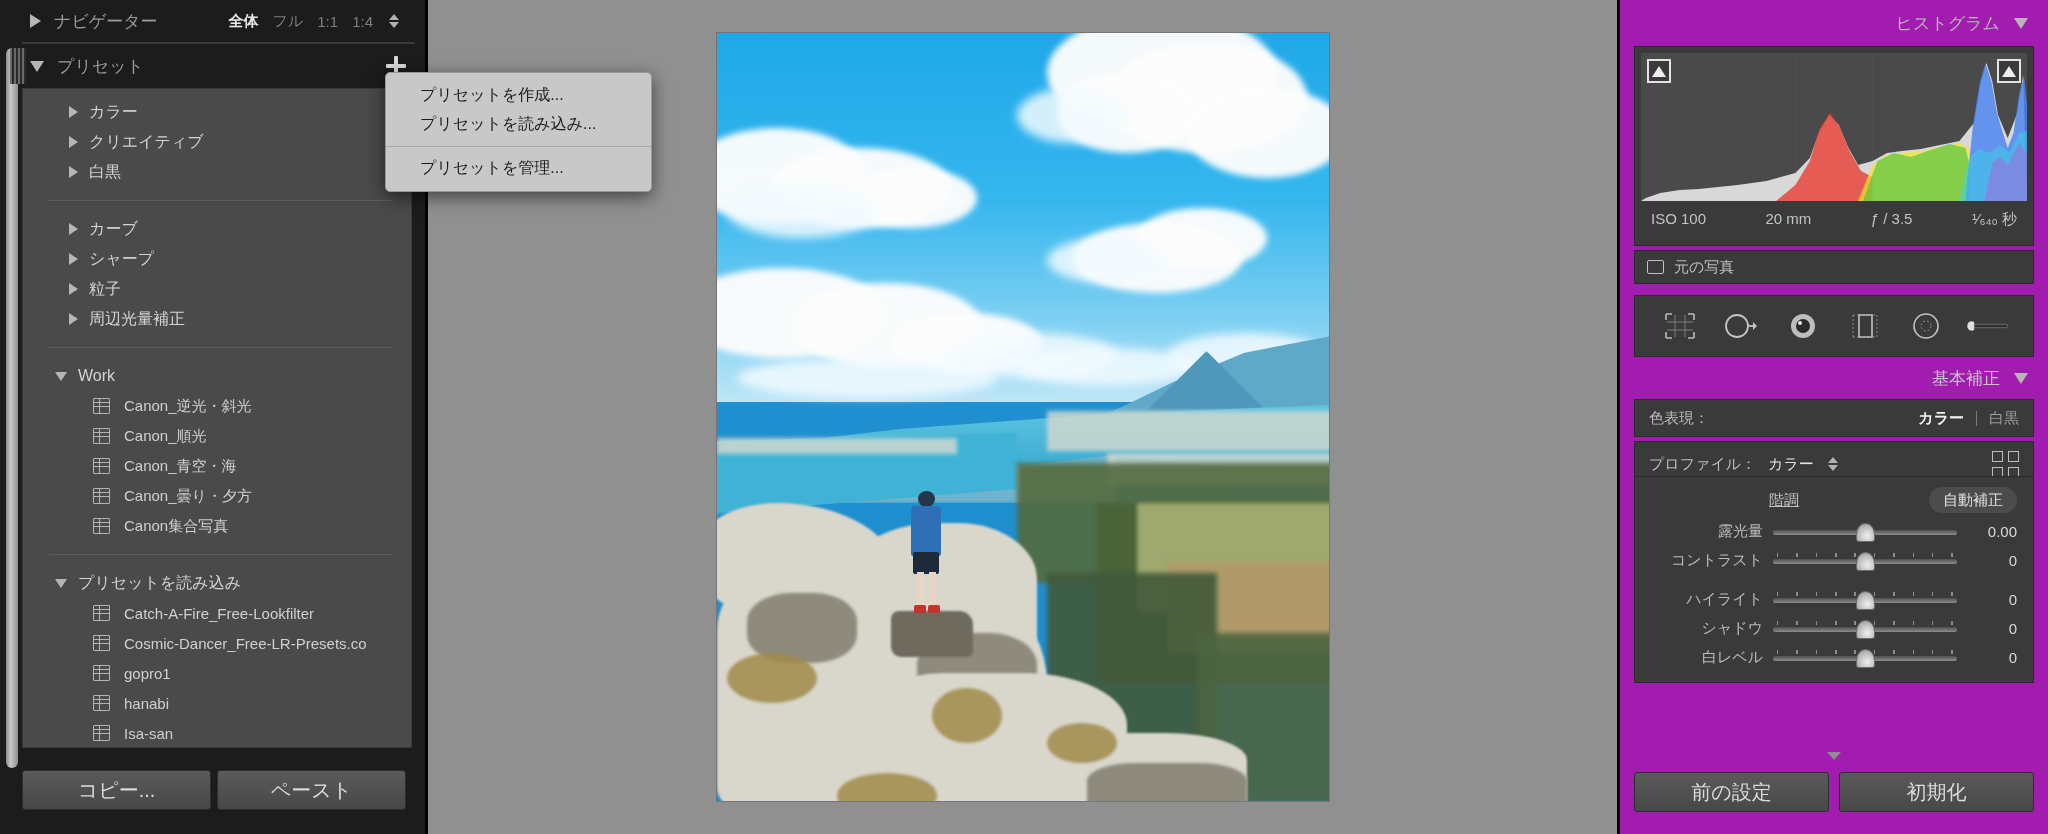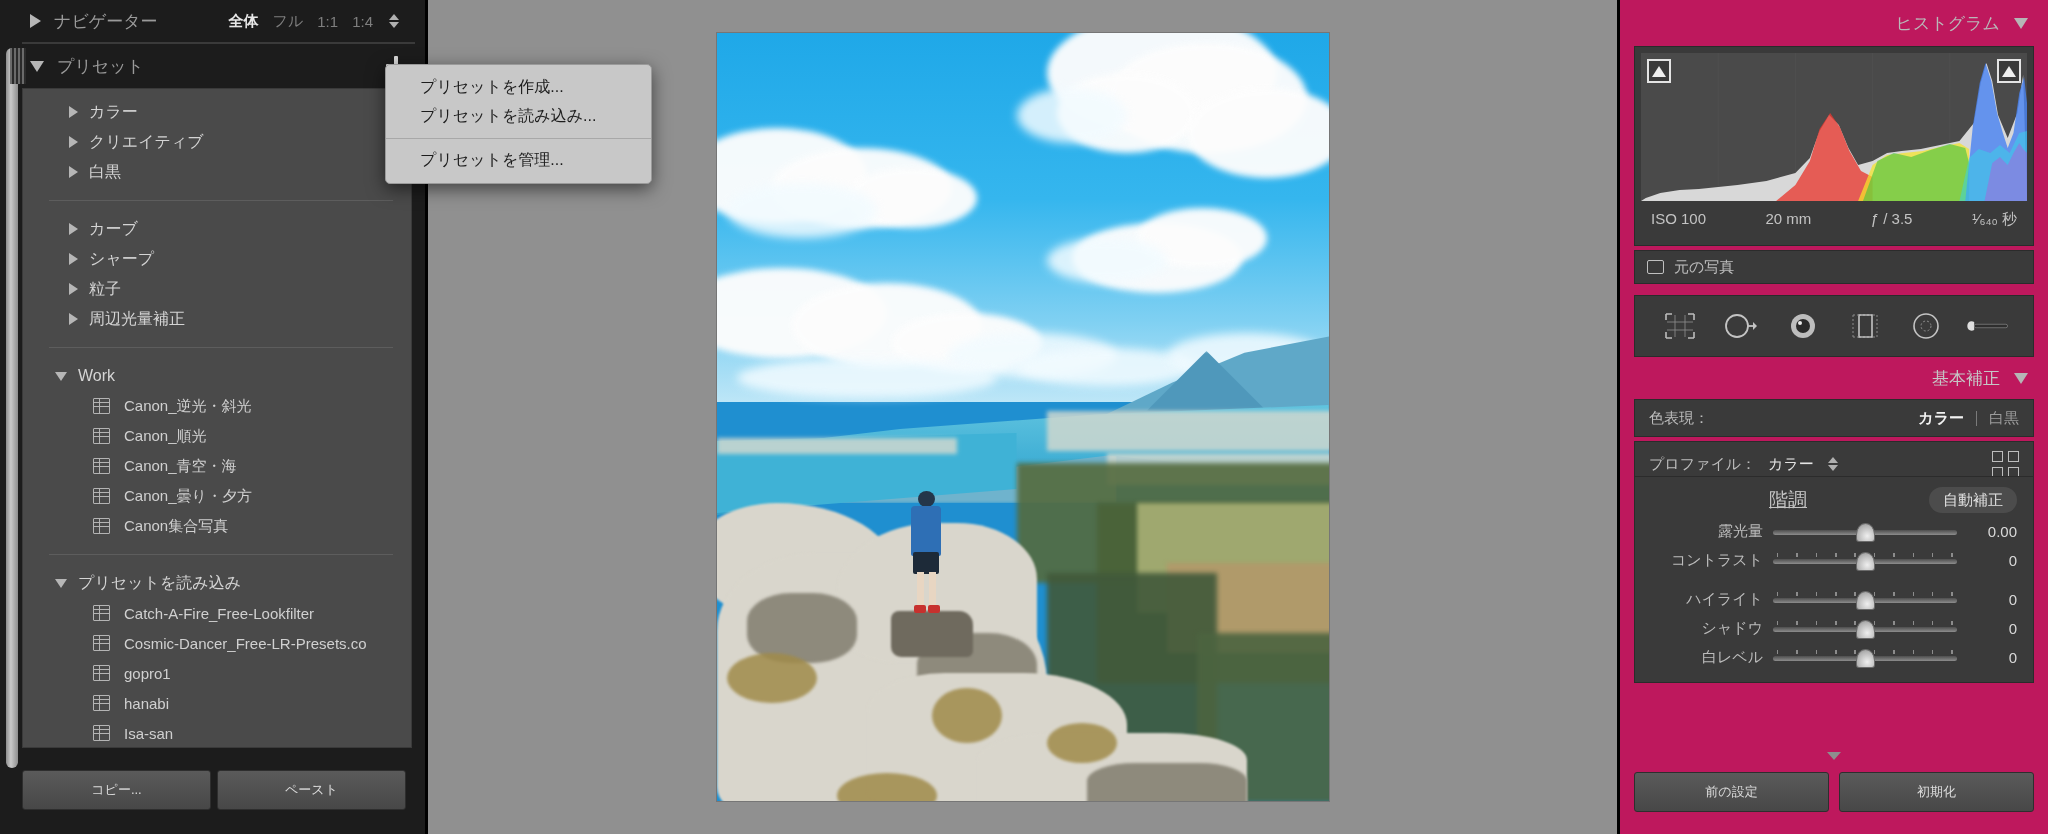--- a/index.html
+++ b/index.html
@@ -104,28 +104,28 @@
       linear-gradient(to right, transparent 0 5px, #b4b4b4 5px 6.3px, transparent 6.3px 100%);
   }
   .bottom-btns {
     position: absolute; left: 22px; bottom: 24px;
     width: 384px; display: flex; gap: 6px;
   }
   .lr-btn {
     flex: 1; height: 40px;
     background: linear-gradient(to bottom,#5a5a5a,#474747);
     border: 1px solid #2e2e2e; border-radius: 3px;
-    color: #dcdcdc; font-size: 13px;
+    color: #dcdcdc; font-size: 20px;
     display: flex; align-items: center; justify-content: center;
     cursor: pointer;
   }
 
   
   #ctx-menu {
-    position: absolute; left: 385px; top: 64px;
+    position: absolute; left: 385px; top: 72px;
     width: 267px; background: #c8c8c8;
     border: 1px solid #9a9a9a; border-radius: 5px;
     box-shadow: 0 5px 18px rgba(0,0,0,.55);
     padding: 8px 0; z-index: 50;
   }
   .ctx-item {
     height: 29px; display: flex; align-items: center;
     padding-left: 34px; color: #1c1c1c; font-size: 16px; cursor: pointer;
   }
   .ctx-sep { height: 1px; background: #a8a8a8; margin: 7px 0; }
@@ -174,21 +174,21 @@
   .person-body { position: absolute; background: #2e6fb5; border-radius: 4px 4px 2px 2px; }
   .person-head { position: absolute; background: #24364a; border-radius: 50%; }
   .person-leg { position: absolute; background: #e8d6c2; }
   .person-short { position: absolute; background: #1d2a38; border-radius: 2px; }
   .person-shoe { position: absolute; background: #c7312e; border-radius: 2px; }
   .boulder { position: absolute; background: #6f6a5e; border-radius: 8px 14px 6px 10px; filter: blur(1px); }
 
   
   #right-panel {
     position: relative; width: 428px; height: 834px;
-    background: #be185d; flex: 0 0 428px;
+    background: #a21caf; flex: 0 0 428px;
     padding: 0 14px;
   }
   .rp-head {
     height: 46px; display: flex; align-items: center; justify-content: flex-end;
     gap: 14px; color: #b9b9b9; font-size: 17px; padding-right: 6px;
   }
   .hist-box {
     background: #3a3a3a; border: 1px solid #2b2b2b; padding: 6px; text-align: right;
   }
   #hist {
@@ -275,21 +275,21 @@
   .sl-knob {
     position: absolute; top: 0px; width: 19px; height: 19px; margin-left: -9px;
     background: radial-gradient(circle at 40% 30%,#efefef,#b8b8b8 60%,#8b8b8b);
     border: 1px solid #6b6b6b;
     border-radius: 3px 3px 50% 50% / 3px 3px 60% 60%;
     transform: rotate(180deg);
   }
   .sl-val { width: 50px; text-align: right; color: #d9d9d9; font-size: 15px; }
 
   .tone-head { display:flex; align-items:center; height: 34px; padding: 0 16px; }
-  .tone-title { margin: 0 auto 0 118px; color: #c3c3c3; font-size: 19px; text-decoration: underline; }
+  .tone-title { margin: 0 auto 0 118px; color: #c3c3c3; font-size: 15px; text-decoration: underline; }
   .auto-btn {
     height: 26px; padding: 0 14px; border-radius: 13px;
     background: #4c4c4c; color: #e0e0e0; font-size: 15px;
     display: flex; align-items: center; cursor: pointer;
   }
 
   .rp-scroll-arrow {
     position: absolute; bottom: 74px; left: 50%; transform: translateX(-50%);
     width: 0; height: 0;
     border-top: 8px solid #8e8e8e; border-left: 7px solid transparent; border-right: 7px solid transparent;

